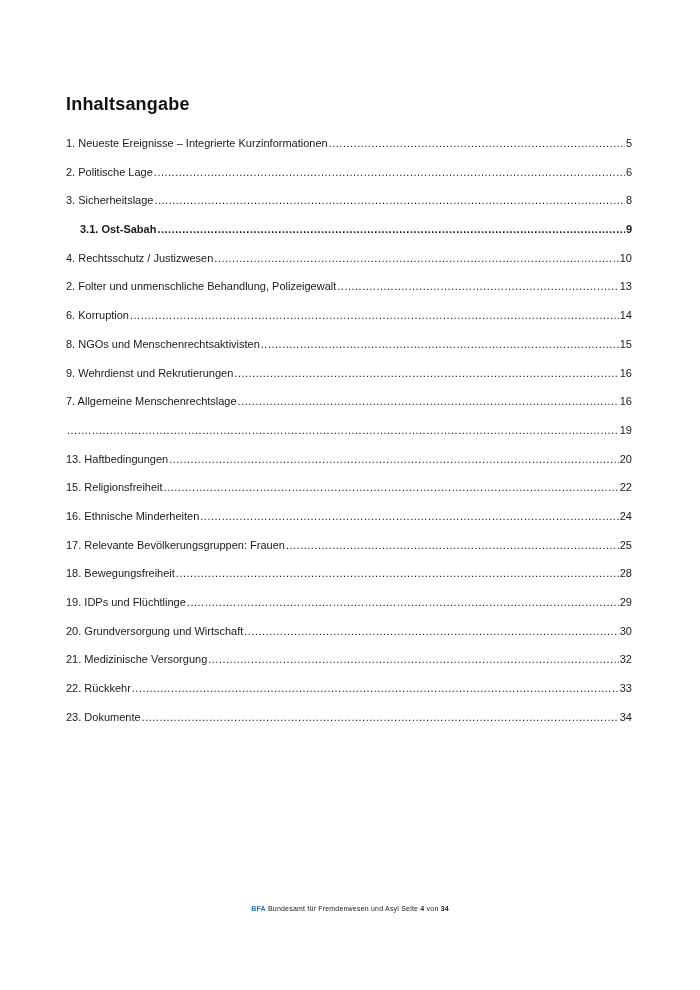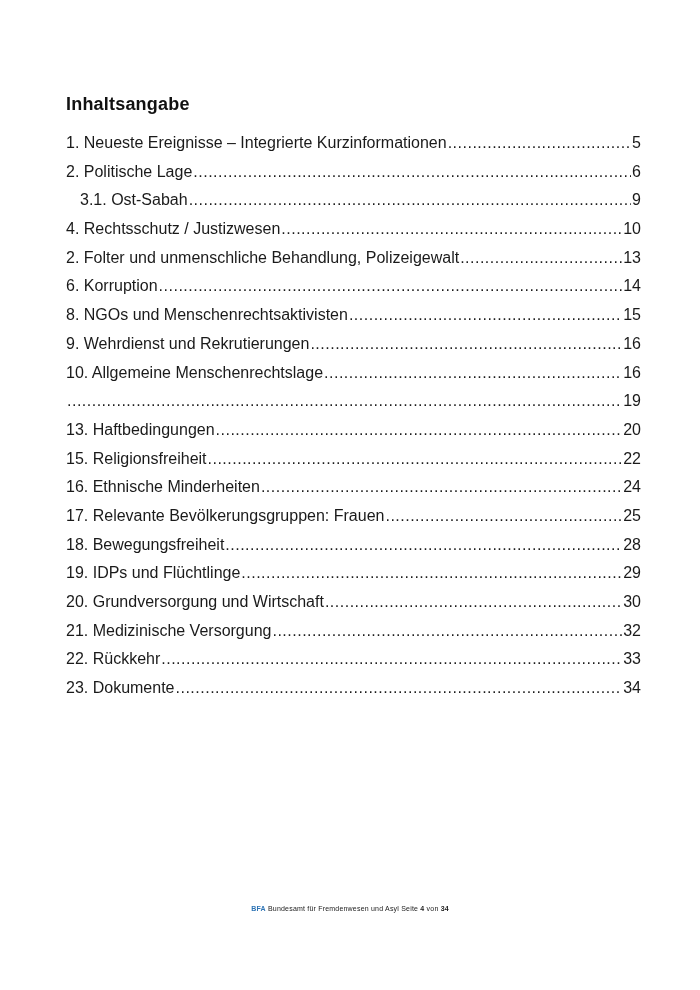--- a/index.html
+++ b/index.html
@@ -14,43 +14,44 @@
     background: #ffffff;
     font-family: "Liberation Sans", "DejaVu Sans", sans-serif;
     color: #1a1a1a;
     overflow: hidden;
     box-sizing: border-box;
   }
   .content {
     position: absolute;
     top: 94px;
     left: 66px;
-    right: 59px;
+    right: 68px;
   }
   .doc-title {
     font-size: 18px;
     font-weight: bold;
     color: #111111;
     margin: 0 0 22px 0;
     letter-spacing: 0.2px;
   }
   .toc-list {
     width: 100%;
   }
   .toc-row {
     display: flex;
     align-items: baseline;
-    font-size: 16px;
+    font-size: 11px;
     line-height: 12px;
     height: 28.7px;
     color: #1a1a1a;
     cursor: pointer;
   }
   .toc-row.sub {
     padding-left: 14px;
+    font-weight: bold;
   }
   .toc-label {
     white-space: nowrap;
     flex-shrink: 0;
   }
   .leader {
     flex: 1 1 auto;
     overflow: hidden;
     white-space: nowrap;
     margin: 0 1px;
@@ -94,20 +95,25 @@
         <div class="toc-row">
           <span class="toc-label">1. Neueste Ereignisse – Integrierte Kurzinformationen</span>
           <span class="leader"></span>
           <span class="toc-page">5</span>
         </div>
         <div class="toc-row">
           <span class="toc-label">2. Politische Lage</span>
           <span class="leader"></span>
           <span class="toc-page">6</span>
         </div>
+        <div class="toc-row">
+          <span class="toc-label">3. Sicherheitslage</span>
+          <span class="leader"></span>
+          <span class="toc-page">8</span>
+        </div>
         <div class="toc-row sub">
           <span class="toc-label">3.1. Ost-Sabah</span>
           <span class="leader"></span>
           <span class="toc-page">9</span>
         </div>
         <div class="toc-row">
           <span class="toc-label">4. Rechtsschutz / Justizwesen</span>
           <span class="leader"></span>
           <span class="toc-page">10</span>
         </div>
@@ -125,21 +131,21 @@
           <span class="toc-label">8. NGOs und Menschenrechtsaktivisten</span>
           <span class="leader"></span>
           <span class="toc-page">15</span>
         </div>
         <div class="toc-row">
           <span class="toc-label">9. Wehrdienst und Rekrutierungen</span>
           <span class="leader"></span>
           <span class="toc-page">16</span>
         </div>
         <div class="toc-row">
-          <span class="toc-label">10. Allgemeine Menschenrechtslage</span>
+          <span class="toc-label">7. Allgemeine Menschenrechtslage</span>
           <span class="leader"></span>
           <span class="toc-page">16</span>
         </div>
         <div class="toc-row">
           <span class="leader"></span>
           <span class="toc-page">19</span>
         </div>
         <div class="toc-row">
           <span class="toc-label">13. Haftbedingungen</span>
           <span class="leader"></span>

